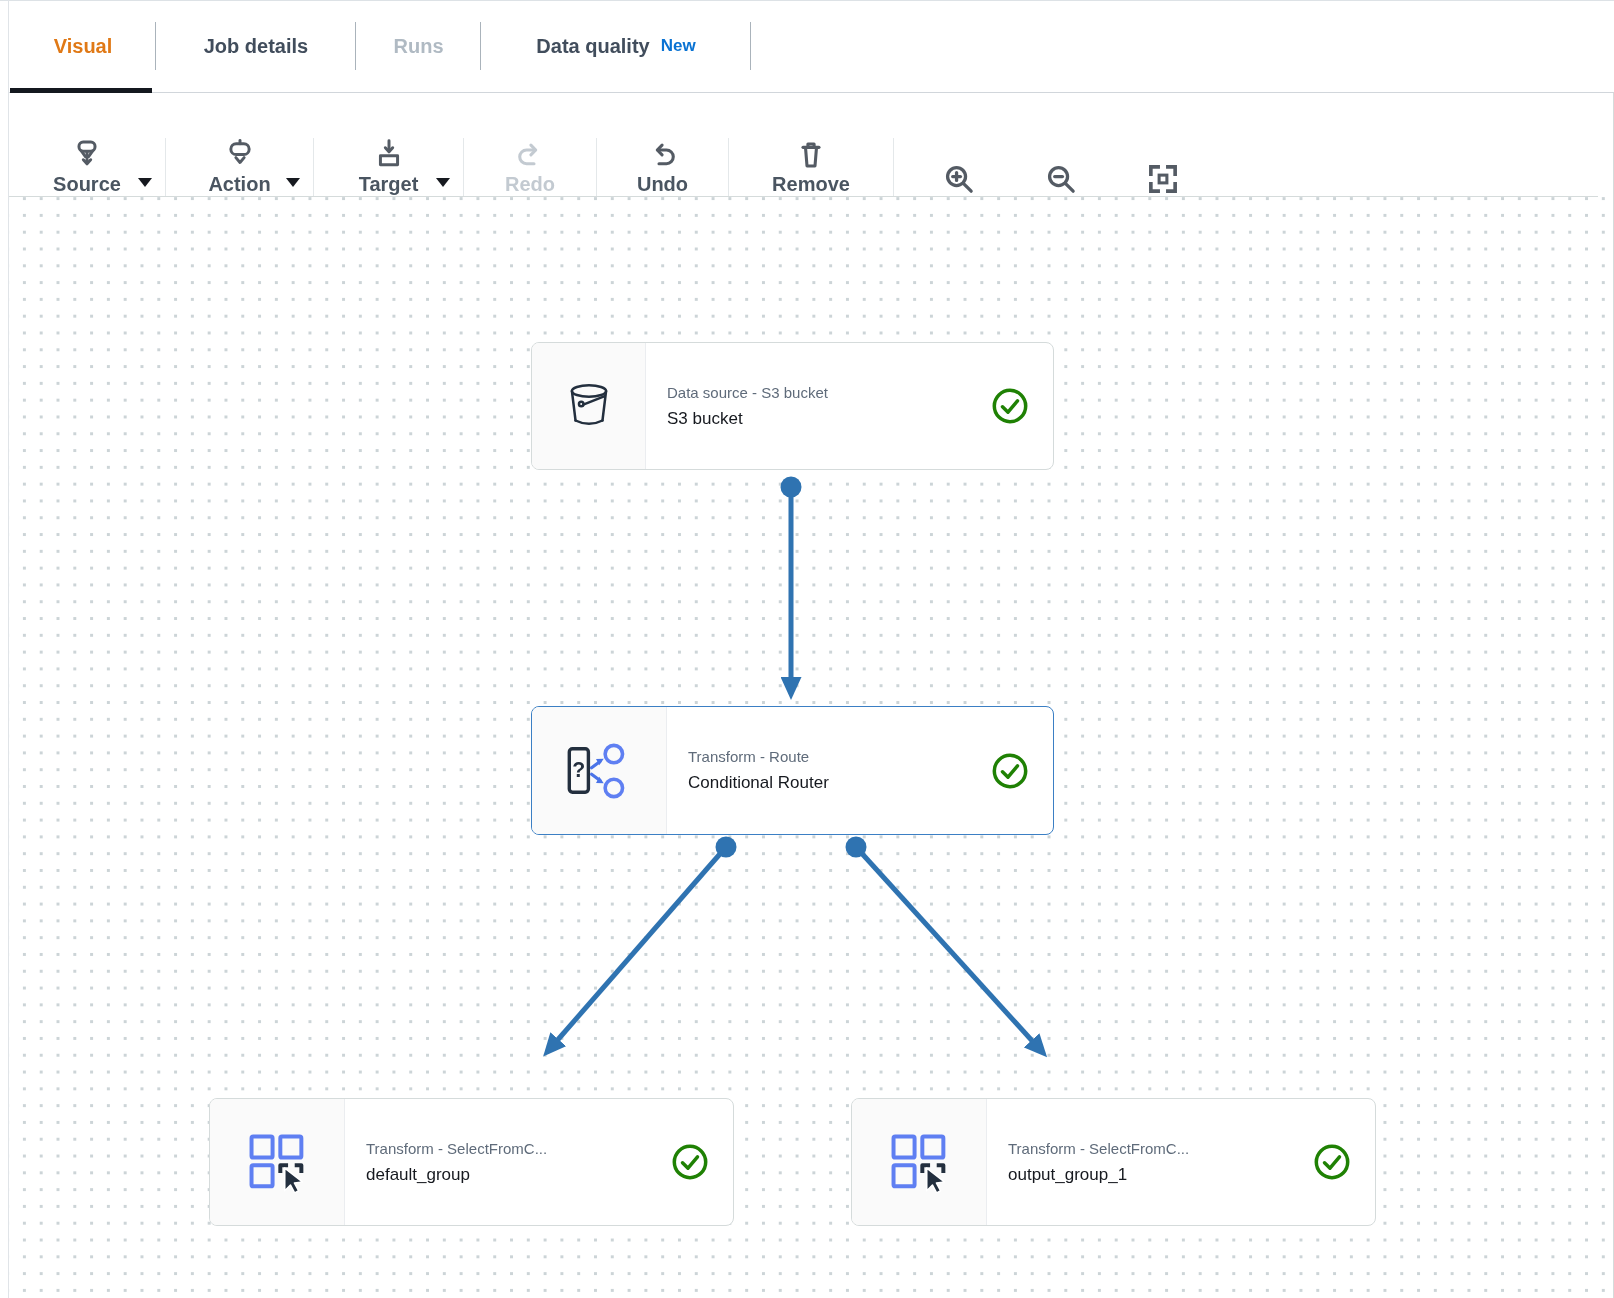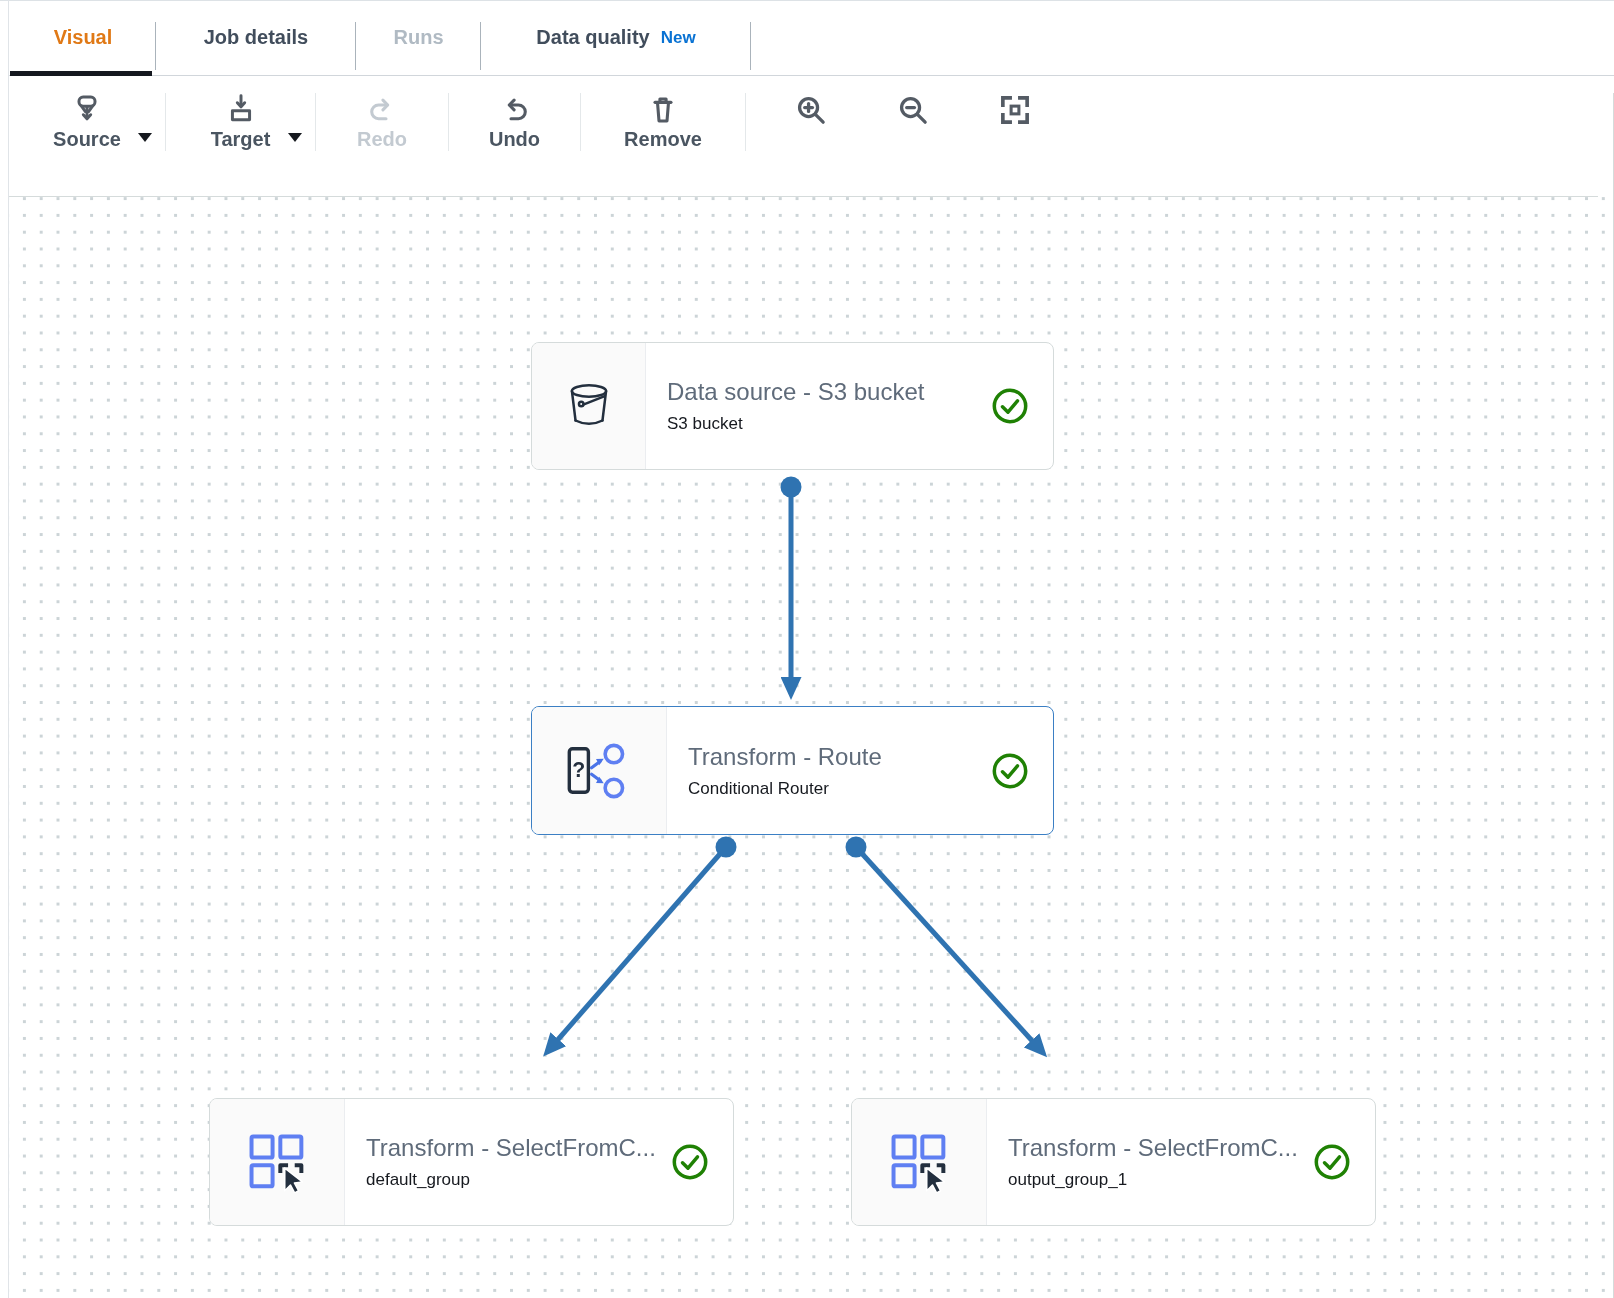--- a/index.html
+++ b/index.html
@@ -22,34 +22,34 @@
     --underline:#14181f;
   }
   *{box-sizing:border-box;margin:0;padding:0;}
   html,body{width:1614px;height:1298px;background:#fff;overflow:hidden;
     font-family:"Liberation Sans","DejaVu Sans",sans-serif;color:var(--tab-text);}
   .frame-top{position:absolute;left:0;top:0;width:100%;height:1px;background:#dde2e6;z-index:50;}
   .frame-left{position:absolute;left:8px;top:0;bottom:0;width:1px;background:#e0e4e8;z-index:50;}
   .frame-right{position:absolute;right:0;top:93px;bottom:0;width:1px;background:#d5dbdb;z-index:50;}
 
   
-  .tabbar{position:absolute;left:9px;top:0;right:0;height:76px;background:#fff;
+  .tabbar{position:absolute;left:9px;top:0;right:0;height:93px;background:#fff;
     border-bottom:1px solid #d1d6db;display:flex;align-items:stretch;padding-left:1px;}
   .tab{position:relative;display:flex;align-items:center;justify-content:center;
     font-size:20px;font-weight:700;color:var(--tab-text);cursor:pointer;}
   .tab .sep{position:absolute;right:0;top:22px;height:48px;width:1px;background:#aab3bb;}
   .tab.active{color:var(--accent-orange);}
   .tab.disabled{color:var(--tab-disabled);}
   .active-bar{position:absolute;left:0;bottom:-1px;width:calc(100% - 4px);height:5px;
     background:var(--underline);}
   .tab-badge{color:var(--badge-blue);font-size:17px;font-weight:700;margin-left:11px;}
 
   
   .toolbar{position:absolute;left:9px;top:93px;right:16px;height:104px;background:#fff;
-    border-bottom:1px solid var(--divider);display:flex;align-items:flex-start;}
+    border-bottom:1px solid var(--divider);display:flex;align-items:flex-end;}
   .tbtn{position:relative;display:flex;flex-direction:column;align-items:center;
     justify-content:center;gap:3px;border-right:1px solid #e4e8ea;cursor:pointer;
     font-size:20px;font-weight:700;color:var(--toolbar-text);}
   .tbtn svg{display:block;}
   .tbtn .tico{stroke:#545b64;}
   .tbtn.disabled{color:var(--toolbar-disabled);cursor:default;}
   .tbtn.disabled .tico{stroke:var(--toolbar-disabled);}
   .caret{position:absolute;right:13px;bottom:9px;width:0;height:0;
     border-left:7px solid transparent;border-right:7px solid transparent;
     border-top:9px solid #16191f;}
@@ -67,21 +67,21 @@
   .edges marker path{fill:var(--edge-blue);}
 
   .node{position:absolute;display:flex;background:#fff;border:1px solid var(--node-border);
     border-radius:8px;cursor:pointer;}
   .node.selected{border:1.6px solid var(--selected-border);}
   .node-icon{flex:0 0 135px;background:#fafafa;border-right:1px solid #ebedf0;
     border-radius:7px 0 0 7px;display:flex;align-items:center;justify-content:center;}
   .node.s3 .node-icon{flex-basis:114px;}
   .node-body{flex:1;display:flex;flex-direction:column;justify-content:center;
     padding-left:21px;padding-right:76px;}
-  .node-type{font-size:24px;color:var(--node-type-text);font-weight:400;white-space:nowrap;}
+  .node-type{font-size:15px;color:var(--node-type-text);font-weight:400;white-space:nowrap;}
   .node-name{font-size:17px;color:var(--node-name-text);font-weight:400;margin-top:8px;white-space:nowrap;}
   .node-check{position:absolute;right:24px;top:50%;transform:translateY(-50%);width:38px;height:38px;}
 </style>
 </head>
 <body>
 
 <div class="frame-top"></div>
 <div class="frame-left"></div>
 <div class="frame-right"></div>
 
@@ -113,20 +113,29 @@
       <rect x="7" y="3.5" width="14" height="8" rx="3.6"></rect>
       <path d="M9.2 11.5 L12.6 16.2"></path>
         <path d="M18.8 11.5 L15.4 16.2"></path>
       <path d="M14 13 L14 22"></path>
         <path d="M10.8 19 L14 22.6 L17.2 19"></path>
     </svg>
     <span>Source</span>
     <div class="caret"></div>
   </div>
 
+  <div class="tbtn" style="width:148px">
+    <svg class="tico" width="32" height="32" viewBox="0 0 28 28" fill="none" stroke-width="2.6" stroke-linecap="round" stroke-linejoin="round">
+      <path d="M14 2.2 L14 5"></path>
+      <rect x="6" y="5" width="16" height="9.5" rx="4.7"></rect>
+      <path d="M10.4 17.2 L14 21.4 L17.6 17.2"></path>
+    </svg>
+    <span>Action</span>
+    <div class="caret"></div>
+  </div>
 
   <div class="tbtn" style="width:150px">
     <svg class="tico" width="32" height="32" viewBox="0 0 28 28" fill="none" stroke-width="2.6" stroke-linecap="round" stroke-linejoin="round">
       <path d="M14 2.5 L14 11.5"></path>
         <path d="M10.8 8.5 L14 12.1 L17.2 8.5"></path>
       <rect x="6.5" y="15.5" width="15" height="8"></rect>
     </svg>
     <span>Target</span>
     <div class="caret"></div>
   </div>

